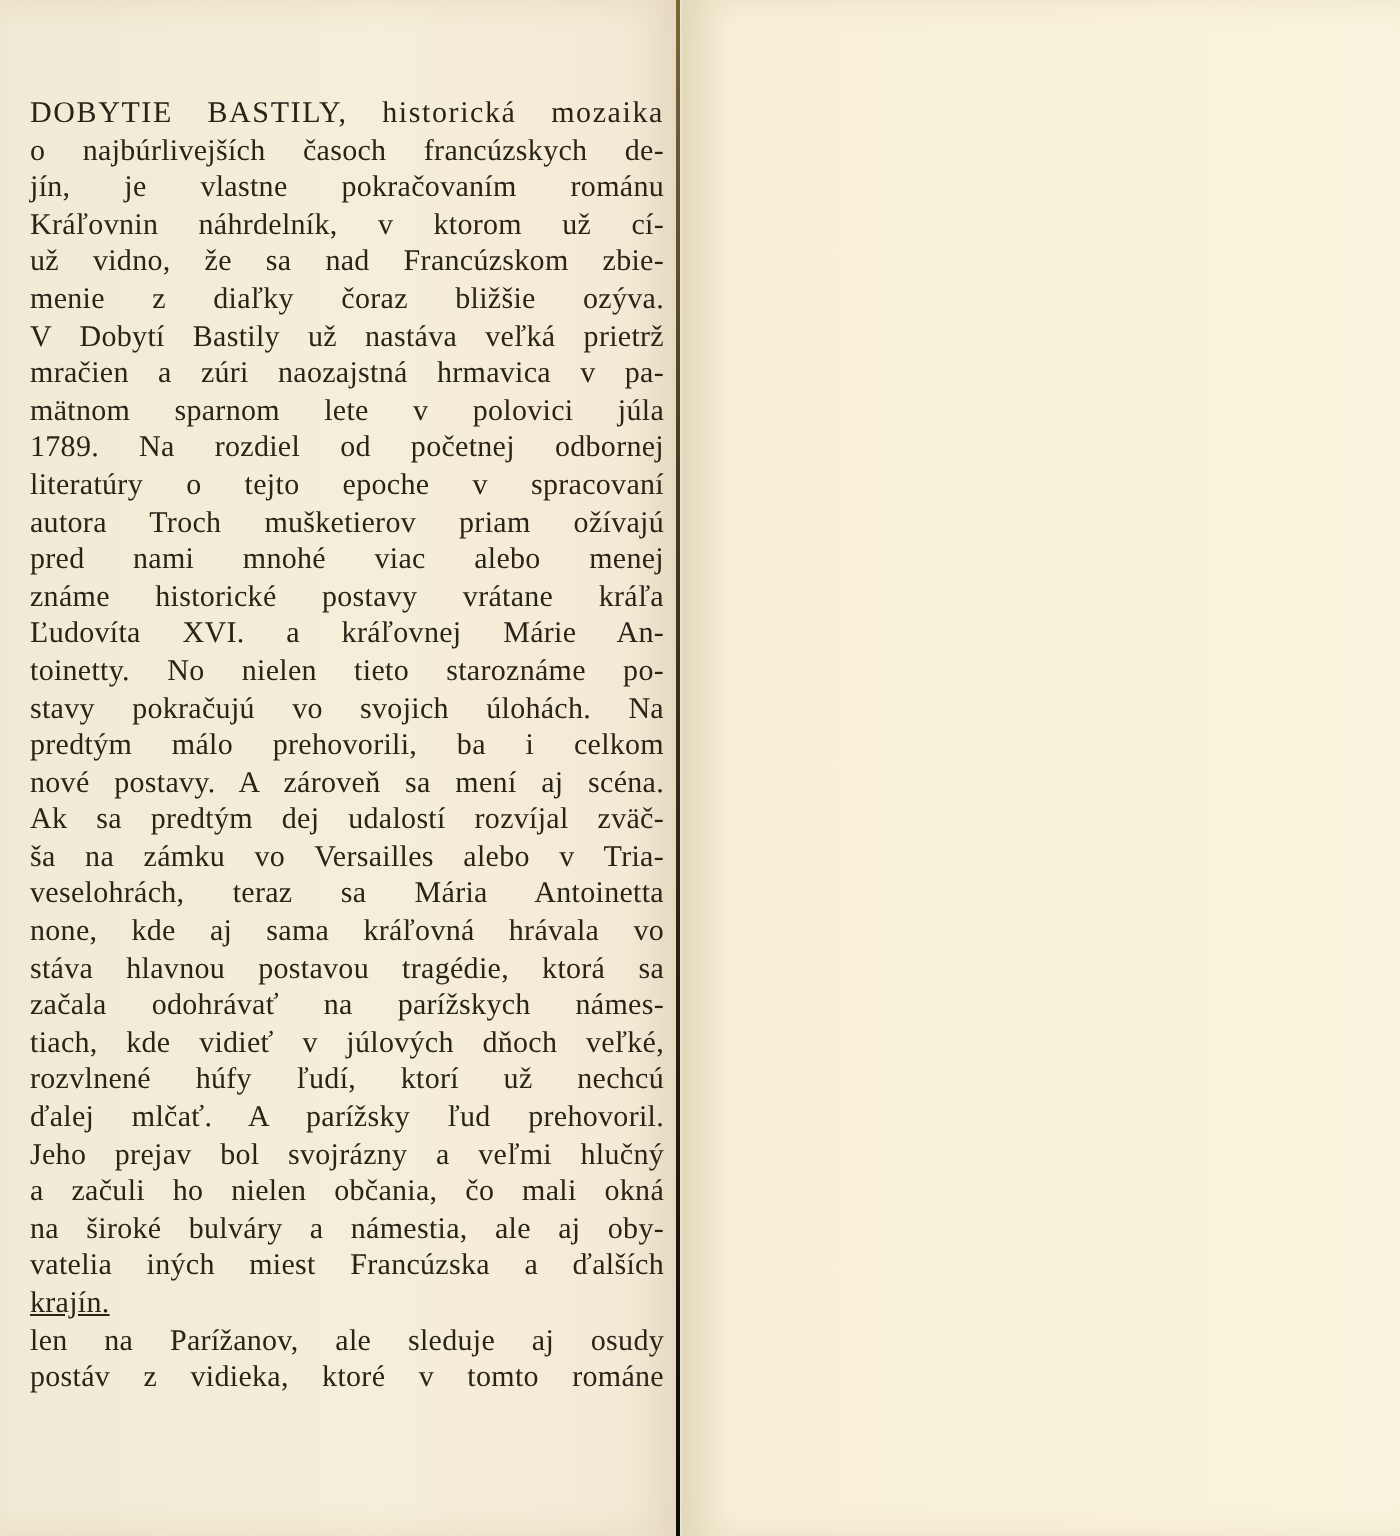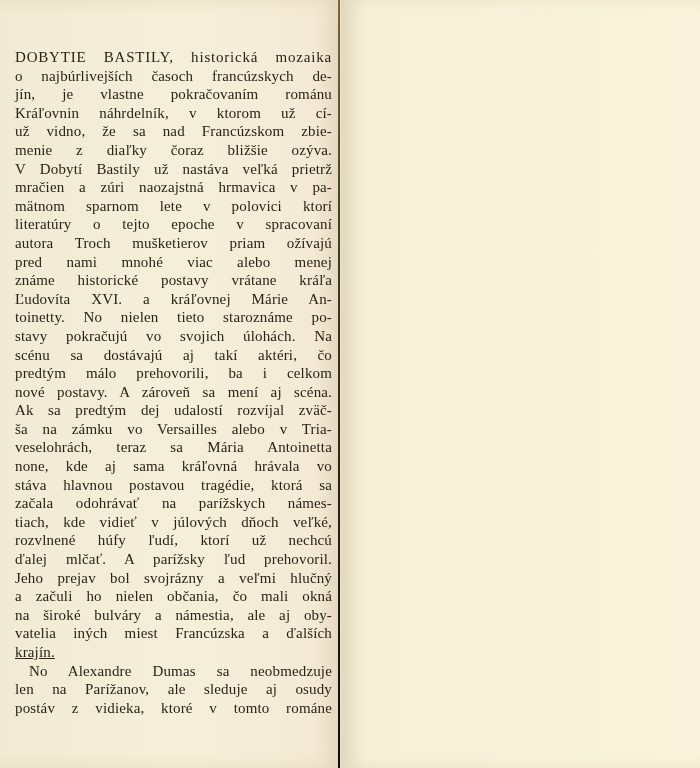--- a/index.html
+++ b/index.html
@@ -77,46 +77,45 @@
   <div class="page page-left">
     <div class="text-column col-left" id="left-col">
         <div class="line title">DOBYTIE BASTILY, historická mozaika</div>
         <div class="line">o najbúrlivejších časoch francúzskych de-</div>
         <div class="line">jín, je vlastne pokračovaním románu</div>
         <div class="line">Kráľovnin náhrdelník, v ktorom už cí-</div>
         <div class="line">už vidno, že sa nad Francúzskom zbie-</div>
         <div class="line">menie z diaľky čoraz bližšie ozýva.</div>
         <div class="line">V Dobytí Bastily už nastáva veľká prietrž</div>
         <div class="line">mračien a zúri naozajstná hrmavica v pa-</div>
-        <div class="line">mätnom sparnom lete v polovici ktorí</div>
+        <div class="line">mätnom sparnom lete v polovici júla</div>
+        <div class="line">1789. Na rozdiel od početnej odbornej</div>
         <div class="line">literatúry o tejto epoche v spracovaní</div>
         <div class="line">autora Troch mušketierov priam ožívajú</div>
         <div class="line">pred nami mnohé viac alebo menej</div>
         <div class="line">známe historické postavy vrátane kráľa</div>
         <div class="line">Ľudovíta XVI. a kráľovnej Márie An-</div>
         <div class="line">toinetty. No nielen tieto staroznáme po-</div>
         <div class="line">stavy pokračujú vo svojich úlohách. Na</div>
-        <div class="line">scénu sa dostávajú aj takí aktéri, čo</div>
         <div class="line">predtým málo prehovorili, ba i celkom</div>
         <div class="line">nové postavy. A zároveň sa mení aj scéna.</div>
         <div class="line">Ak sa predtým dej udalostí rozvíjal zväč-</div>
         <div class="line">ša na zámku vo Versailles alebo v Tria-</div>
         <div class="line">veselohrách, teraz sa Mária Antoinetta</div>
         <div class="line">none, kde aj sama kráľovná hrávala vo</div>
         <div class="line">stáva hlavnou postavou tragédie, ktorá sa</div>
         <div class="line">začala odohrávať na parížskych námes-</div>
         <div class="line">tiach, kde vidieť v júlových dňoch veľké,</div>
         <div class="line">rozvlnené húfy ľudí, ktorí už nechcú</div>
         <div class="line">ďalej mlčať. A parížsky ľud prehovoril.</div>
         <div class="line">Jeho prejav bol svojrázny a veľmi hlučný</div>
         <div class="line">a začuli ho nielen občania, čo mali okná</div>
         <div class="line">na široké bulváry a námestia, ale aj oby-</div>
         <div class="line">vatelia iných miest Francúzska a ďalších</div>
         <div class="line para-end">krajín.</div>
-        <div class="line indent">No Alexandre Dumas sa neobmedzuje</div>
         <div class="line">len na Parížanov, ale sleduje aj osudy</div>
         <div class="line">postáv z vidieka, ktoré v tomto románe</div>
       </div>
   </div>
   <div class="gutter-line"></div>
   <div class="page page-right">
     
     
   </div>
 </div>

